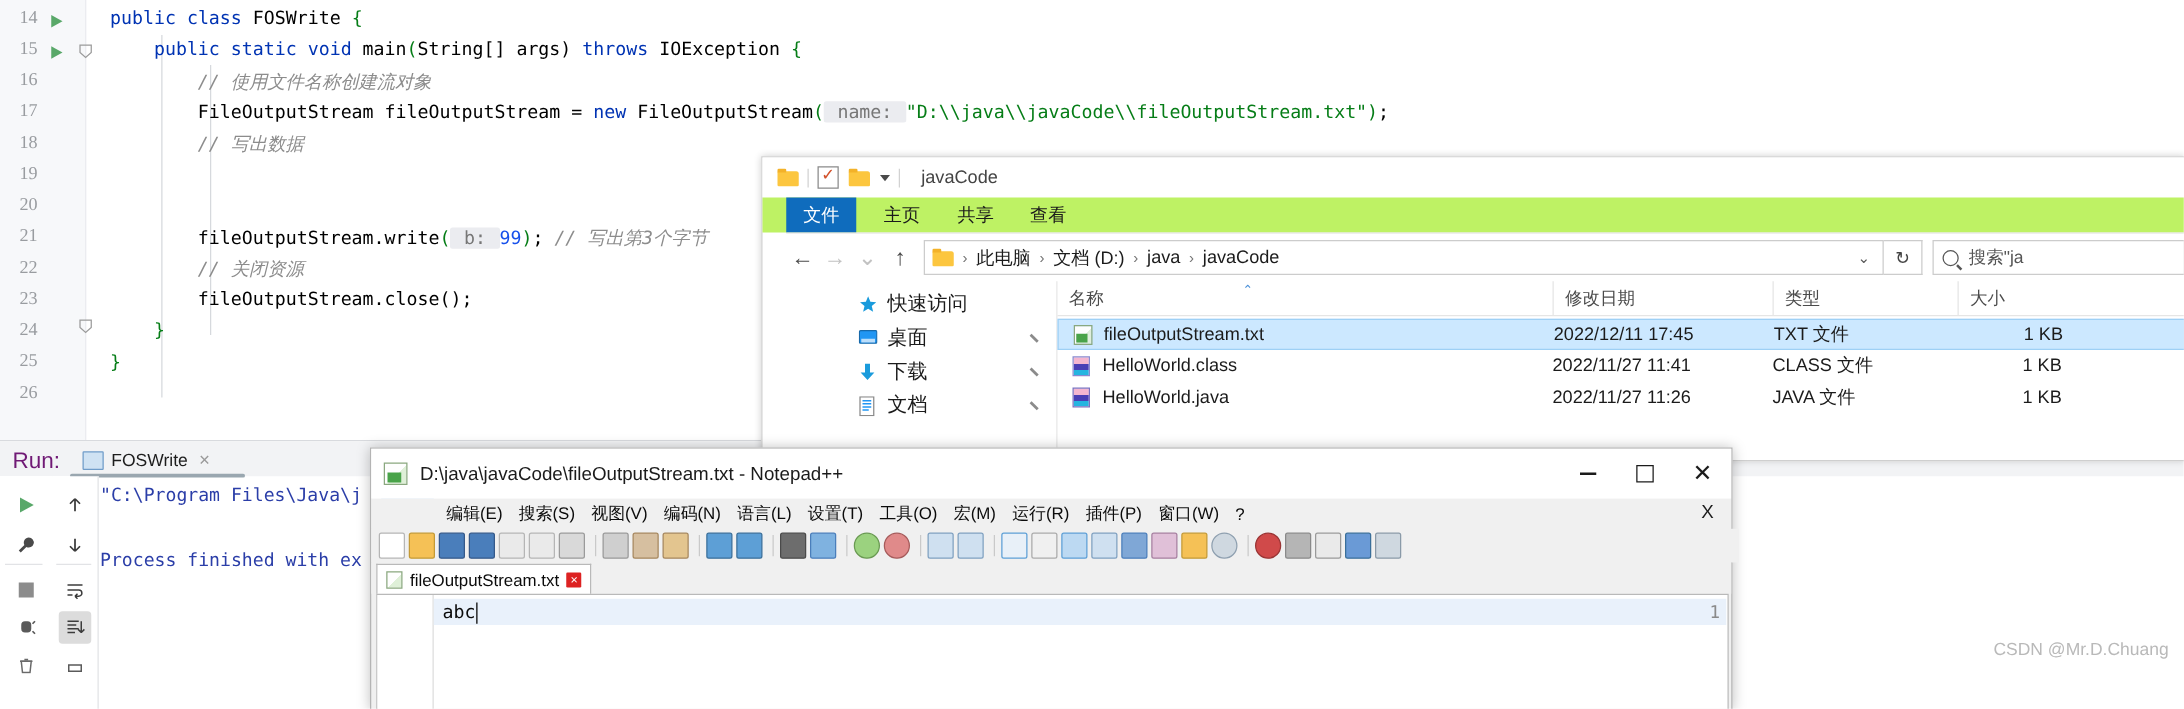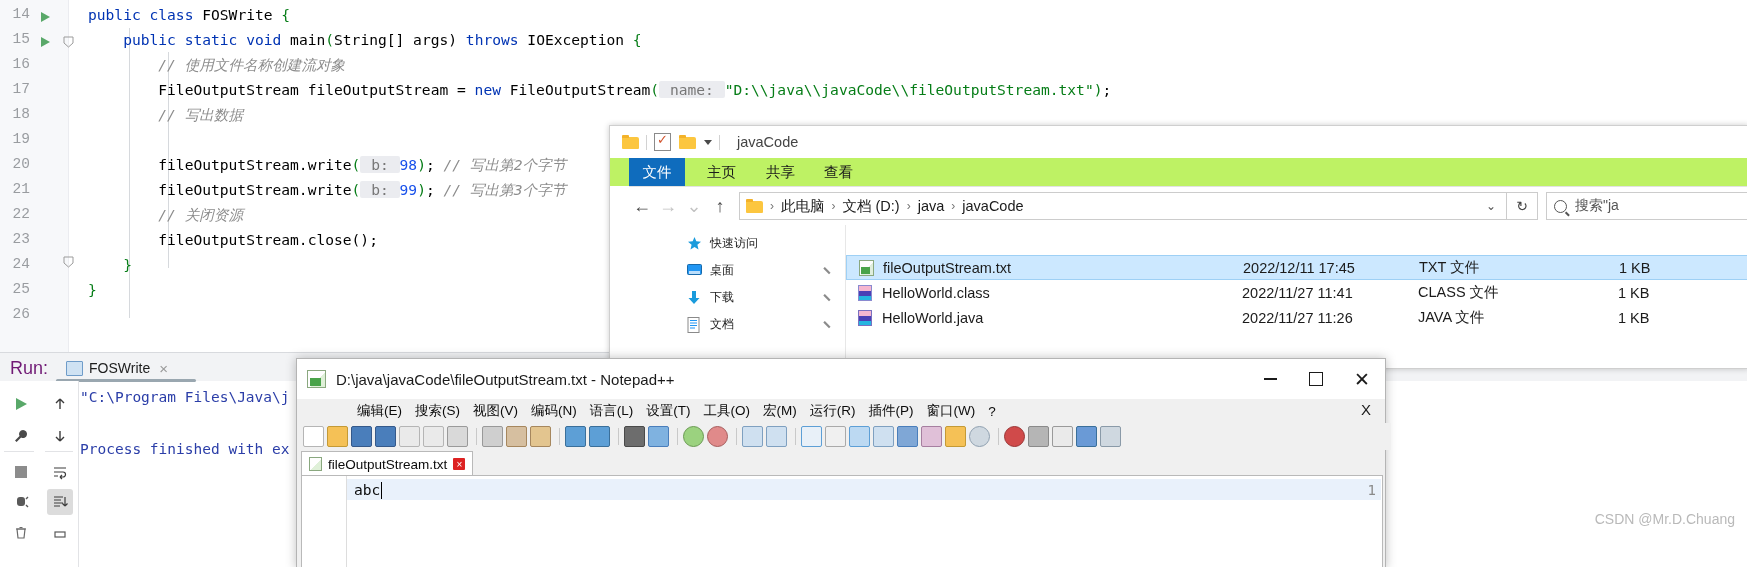--- a/index.html
+++ b/index.html
@@ -10,21 +10,21 @@
     -webkit-font-smoothing:antialiased;
   }
 
   
   #ide{position:absolute;left:0;top:0;width:1747px;height:567px;background:#fff;}
 
   
   #gutter{position:absolute;left:0;top:0;width:68px;height:352px;background:#f7f8fa;
           border-right:1px solid #ebecf0;}
   .gl{position:absolute;right:38px;color:#999ca0;font-size:14.5px;
-      font-family:Liberation Mono, monospace;text-align:right;width:26px;}
+      font-family:Liberation Serif, serif;text-align:right;width:26px;}
   .runmark{position:absolute;left:38px;width:14px;height:14px;}
   .runmark svg{display:block;}
   .foldmark{position:absolute;left:62px;width:13px;height:13px;}
 
   #codearea{position:absolute;left:68px;top:0;width:1092px;height:352px;background:#fff;overflow:hidden;margin-left:20px;}
   .cl{position:absolute;left:0;white-space:pre;font-size:14.6px;
       font-family:"DejaVu Sans Mono","Liberation Mono",monospace;color:#080808;letter-spacing:0px;}
   .kw{color:#0033b3;}
   .str{color:#067d17;}
   .num{color:#1750eb;}
@@ -88,21 +88,21 @@
   #refreshbtn{width:30px;height:26px;border:1px solid #ccc;border-left:none;display:flex;align-items:center;justify-content:center;font-size:14px;color:#444;}
   #searchbox{margin-left:8px;height:26px;width:186px;border:1px solid #ccc;display:flex;align-items:center;gap:8px;padding:0 7px;}
   #searchbox .mag{width:11px;height:11px;border:1.6px solid #555;border-radius:50%;position:relative;}
   #searchbox .mag:after{content:"";position:absolute;right:-4px;bottom:-3px;width:5px;height:1.6px;background:#555;transform:rotate(45deg);}
   #search-ph{font-size:14px;color:#555;white-space:nowrap;overflow:hidden;}
 
   #exp-body{position:absolute;left:19px;top:99px;width:1119px;height:142px;background:#fff;display:flex;}
   #exp-side{width:216px;height:100%;border-right:1px solid #e7e7e7;position:relative;}
   .sideitem{position:absolute;left:0;width:216px;height:25px;display:flex;align-items:center;}
   .sideitem .si-ico{width:18px;height:16px;margin-left:56px;display:flex;align-items:center;justify-content:center;}
-  .sideitem .si-lb{font-size:12px;color:#1b1b1b;margin-left:7px;}
+  .sideitem .si-lb{font-size:16px;color:#1b1b1b;margin-left:7px;}
   .pin{position:absolute;right:14px;font-size:12px;color:#8b8b8b;transform:rotate(45deg);}
 
   #exp-list{flex:1;position:relative;}
   #exp-head{position:absolute;left:0;top:0;width:100%;height:27px;border-bottom:1px solid #e5e5e5;}
   .hcol{position:absolute;top:0;height:27px;display:flex;align-items:center;font-size:14px;color:#4b4b4b;
         border-left:1px solid #e5e5e5;padding-left:9px;box-sizing:border-box;}
   .hcol.first{border-left:none;}
   #sortcaret{position:absolute;top:2px;font-size:10px;color:#4a90d9;}
   .frow{position:absolute;left:0;width:100%;height:25px;display:flex;align-items:center;font-size:14.5px;color:#1b1b1b;}
   .frow.sel{background:#cce8ff;border:1px solid #9ed0f5;box-sizing:border-box;}
@@ -180,21 +180,20 @@
   <div id="ide-right-edge"></div>
 
   <div id="codearea">
     <div class="indentline" style="left:41px;top:28px;height:290px;"></div>
     <div class="indentline" style="left:80px;top:52px;height:216px;"></div>
   <div class="cl" style="top: 6px;"><span class="kw">public </span><span class="kw">class </span><span class="cls">FOSWrite </span><span class="brk">{</span></div>
       <div class="cl" style="top: 56px;"><span class="cmt">        // 使用文件名称创建流对象</span></div>
       <div class="cl" style="top: 31px;"><span class="kw">    public static void </span><span class="cls">main</span><span class="brk">(</span><span class="cls">String</span><span class="cls">[] args) </span><span class="kw">throws </span><span class="cls">IOException </span><span class="brk">{</span></div>
       <div class="cl" style="top: 81px;"><span class="cls">        FileOutputStream fileOutputStream = </span><span class="kw">new </span><span class="cls">FileOutputStream</span><span class="brk">(</span><span class="param"> name: </span><span class="str">"D:\\java\\javaCode\\fileOutputStream.txt"</span><span class="brk">)</span><span class="cls">;</span></div>
       <div class="cl" style="top: 106px;"><span class="cmt">        // 写出数据</span></div>
-      <div class="cl" style="top: 156px;"><span class="cls">        fileOutputStream.write</span><span class="brk">(</span><span class="param"> b: </span><span class="num">98</span><span class="brk">)</span><span class="cls">; </span><span class="cmt">// 写出第2个字节</span></div>
       <div class="cl" style="top: 181px;"><span class="cls">        fileOutputStream.write</span><span class="brk">(</span><span class="param"> b: </span><span class="num">99</span><span class="brk">)</span><span class="cls">; </span><span class="cmt">// 写出第3个字节</span></div>
       <div class="cl" style="top: 206px;"><span class="cmt">        // 关闭资源</span></div>
       <div class="cl" style="top: 231px;"><span class="cls">        fileOutputStream.close();</span></div>
       <div class="cl" style="top: 256px;"><span class="brk">    }</span></div>
       <div class="cl" style="top: 281px;"><span class="brk">}</span></div>
       <div class="cl" style="top: 306px;"></div>
     </div>
 
   <div class="runmark" style="top:10px;">
     <svg width="14" height="14" viewBox="0 0 14 14">
@@ -374,20 +373,27 @@
               <rect x="1" y="0.5" width="11" height="15" fill="#fff" stroke="#8a8a8a"></rect>
               <path d="M3 3.5h7M3 6h7M3 8.5h7M3 11h5" stroke="#2196f3" stroke-width="1.2"></path>
             </svg>
         </span>
         <span class="si-lb">文档</span>
         <span class="pin" style="font-size: 13px;">━</span>
       </div>
     </div>
 
     <div id="exp-list">
+      <div id="exp-head">
+        <div class="hcol first" style="left:0px;width:396px;">名称</div>
+        <div class="hcol" style="left:396px;width:176px;">修改日期</div>
+        <div class="hcol" style="left:572px;width:148px;">类型</div>
+        <div class="hcol" style="left:720px;width:110px;">大小</div>
+        <span id="sortcaret" style="left:148px;">⌃</span>
+      </div>
 
       <div class="frow sel" style="top:30px;">
         <span class="fc" style="left:12px;">
           <span class="ftxt-ico"></span>
         </span>
         <span class="fc" style="left:36px;">fileOutputStream.txt</span>
         <span class="fc" style="left:396px;">2022/12/11 17:45</span>
         <span class="fc" style="left:572px;">TXT 文件</span>
         <span class="fc" style="left:772px;">1 KB</span>
       </div>

